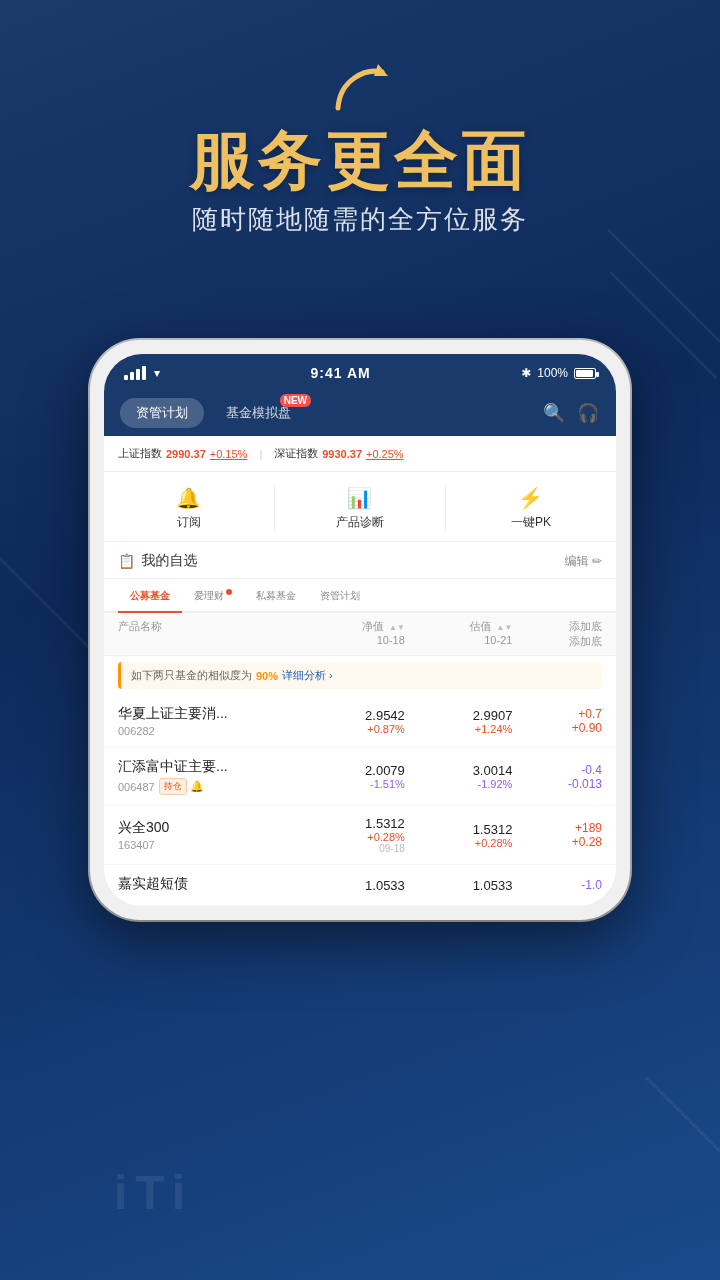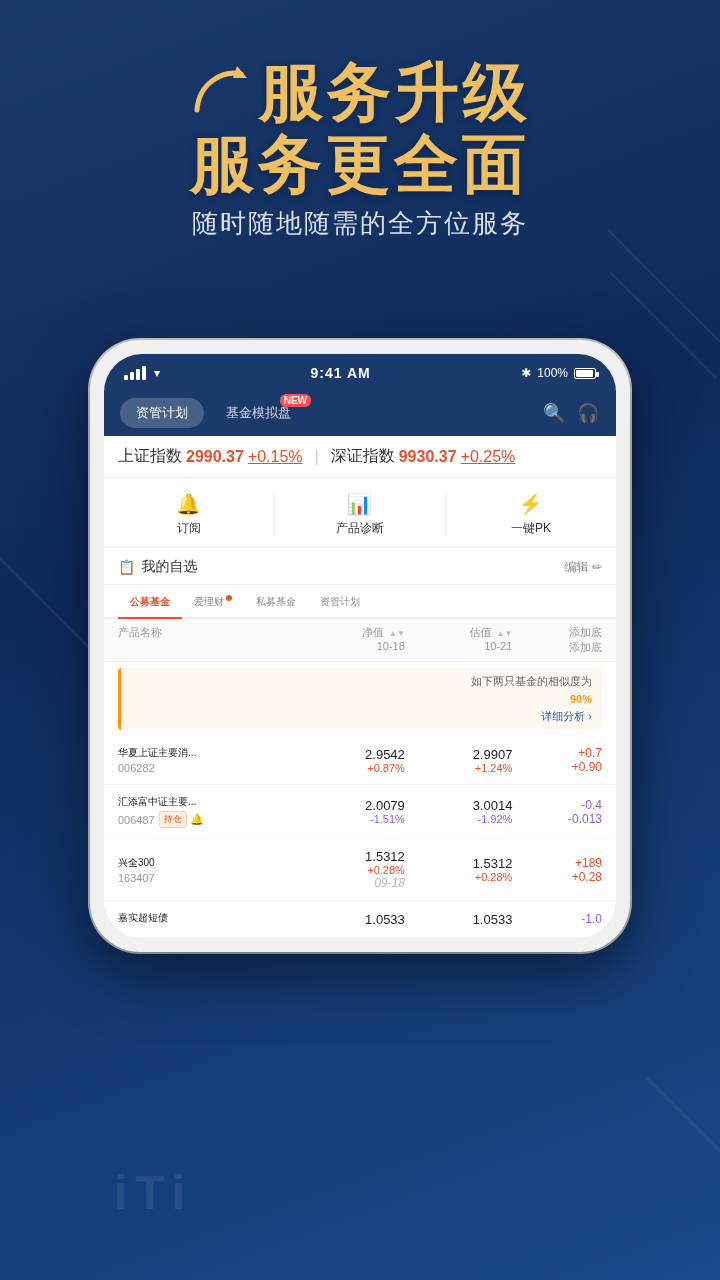--- a/index.html
+++ b/index.html
@@ -192,21 +192,21 @@
       font-size: 18px;
     }
 
     
     .ticker-bar {
       background: #fff;
       border-bottom: 1px solid #eee;
       display: flex;
       align-items: center;
       padding: 10px 14px;
-      font-size: 16px;
+      font-size: 11px;
       gap: 8px;
     }
 
     .ticker-item {
       display: flex;
       align-items: center;
       gap: 4px;
     }
 
     .ticker-label {
@@ -350,23 +350,22 @@
     
     .similarity-alert {
       background: #fff8f0;
       border-left: 3px solid #ff9500;
       margin: 6px 14px;
       padding: 6px 10px;
       border-radius: 4px;
       font-size: 11px;
       color: #666;
       display: flex;
-      align-items: flex-end;
+      align-items: center;
       gap: 4px;
-      flex-direction: column;
     }
 
     .similarity-pct {
       color: #ff9500;
       font-weight: 600;
     }
 
     .similarity-link {
       color: #1a5fb4;
     }
@@ -378,21 +377,21 @@
       align-items: center;
       padding: 10px 14px;
       border-bottom: 1px solid #f5f5f5;
     }
 
     .fund-info {
       flex: 2;
     }
 
     .fund-name {
-      font-size: 10px;
+      font-size: 14px;
       color: #222;
       font-weight: 500;
       margin-bottom: 2px;
     }
 
     .fund-code {
       font-size: 11px;
       color: #999;
       display: flex;
       align-items: center;
@@ -485,21 +484,20 @@
   <div class="deco-slash" style="width:3px;height:120px;bottom:100px;right:30px;"></div>
 </div>
 
 <div class="top-section">
   <div class="headline-row1">
 
     <svg class="arrow-icon" viewBox="0 0 60 60" fill="none" xmlns="http://www.w3.org/2000/svg">
       <path d="M8 48 C10 20, 35 8, 52 12" stroke="#f0c060" stroke-width="5" fill="none" stroke-linecap="round"></path>
       <polygon points="48,4 58,16 44,16" fill="#f0c060"></polygon>
     </svg>
-    <span class="headline-text1">服务升级</span>
   </div>
   <div>
     <span class="headline-text2">服务更全面</span>
   </div>
   <div class="subtitle">随时随地随需的全方位服务</div>
 </div>
 
 <div class="phone-container">
   <div class="phone-frame">
 
@@ -671,21 +669,21 @@
       <div class="fund-row">
         <div class="fund-info">
           <div class="fund-name">兴全300</div>
           <div class="fund-code">
             <span>163407</span>
           </div>
         </div>
         <div class="fund-nav">
           <div class="nav-val">1.5312</div>
           <div class="nav-chg pos">+0.28%</div>
-          <div style="font-size:12px;color:#bbb;font-style:italic;">09-18</div>
+          <div style="font-size:10px;color:#bbb;">09-18</div>
         </div>
         <div class="fund-est">
           <div class="nav-val">1.5312</div>
           <div class="nav-chg pos">+0.28%</div>
         </div>
         <div class="fund-change">
           <div class="fund-change-val pos">+189</div>
           <div class="fund-change-val pos">+0.28</div>
         </div>
       </div>

